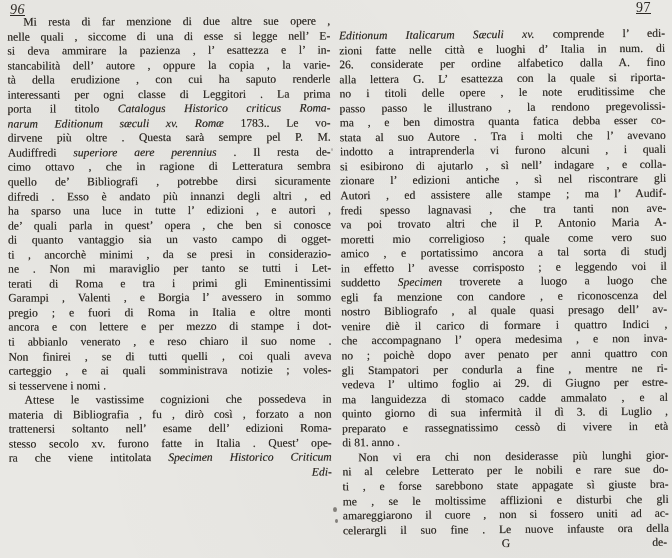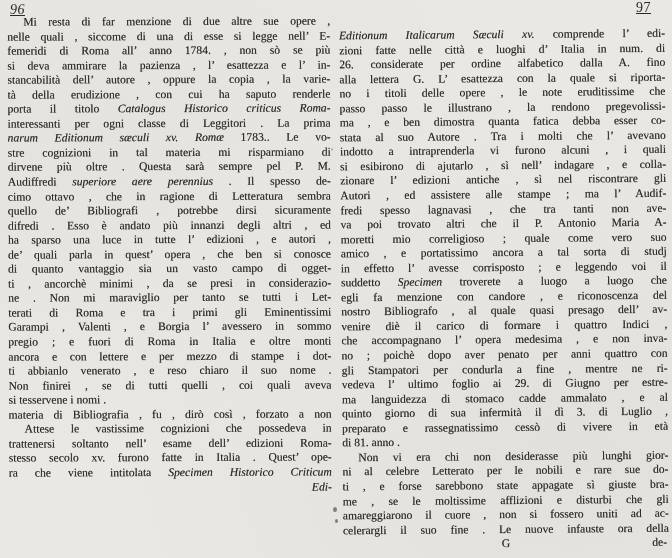--- a/index.html
+++ b/index.html
@@ -49,47 +49,46 @@
 </head>
 <body>
 
 <div class="page" style="--paper: #e9e8e4; --ink: #2c2823;">
   <span class="pagenum pagenum-left">96</span>
   <span class="pagenum pagenum-right">97</span>
 
   <div class="col col-left" id="col-left">
       <div class="line indent"><span>Mi resta di far menzione di due altre sue opere ,</span></div>
       <div class="line"><span>nelle quali , siccome di una di esse si legge nell’ E-</span></div>
-      <div class="line"><span>femeridi di Roma all’ anno 1784. , non sò se più</span></div>
       <div class="line"><span>si deva ammirare la pazienza , l’ esattezza e l’ in-</span></div>
       <div class="line"><span>stancabilità dell’ autore , oppure la copia , la varie-</span></div>
       <div class="line"><span>tà della erudizione , con cui ha saputo renderle</span></div>
+      <div class="line"><span>interessanti per ogni classe di Leggitori . La prima</span></div>
       <div class="line"><span>porta il titolo </span><span class="it">Catalogus Historico criticus Roma-</span></div>
-      <div class="line"><span>interessanti per ogni classe di Leggitori . La prima</span></div>
       <div class="line"><span class="it">narum Editionum sæculi xv. Romæ </span><span>1783.. Le vo-</span></div>
-      <div class="line"><span>stre cognizioni in tal materia mi risparmiano di</span></div>
       <div class="line"><span>dirvene più oltre . Questa sarà sempre pel P. M.</span></div>
-      <div class="line"><span>Audiffredi </span><span class="it">superiore aere perennius</span><span> . Il spesso de-</span></div>
+      <div class="line"><span>Audiffredi </span><span class="it">superiore aere perennius</span><span> . Il resta de-</span></div>
       <div class="line"><span>cimo ottavo , che in ragione di Letteratura sembra</span></div>
       <div class="line"><span>quello de’ Bibliografi , potrebbe dirsi sicuramente</span></div>
       <div class="line"><span>difredi . Esso è andato più innanzi degli altri , ed</span></div>
       <div class="line"><span>ha sparso una luce in tutte l’ edizioni , e autori ,</span></div>
       <div class="line"><span>de’ quali parla in quest’ opera , che ben si conosce</span></div>
       <div class="line"><span>di quanto vantaggio sia un vasto campo di ogget-</span></div>
       <div class="line"><span>ti , ancorchè minimi , da se presi in considerazio-</span></div>
       <div class="line"><span>ne . Non mi maraviglio per tanto se tutti i Let-</span></div>
       <div class="line"><span>terati di Roma e tra i primi gli Eminentissimi</span></div>
       <div class="line"><span>Garampi , Valenti , e Borgia l’ avessero in sommo</span></div>
       <div class="line"><span>pregio ; e fuori di Roma in Italia e oltre monti</span></div>
       <div class="line"><span>ancora e con lettere e per mezzo di stampe i dot-</span></div>
       <div class="line"><span>ti abbianlo venerato , e reso chiaro il suo nome .</span></div>
       <div class="line"><span>Non finirei , se di tutti quelli , coi quali aveva</span></div>
+      <div class="line"><span>carteggio , e ai quali somministrava notizie ; voles-</span></div>
       <div class="line para-end"><span>si tesservene i nomi .</span></div>
+      <div class="line indent"><span>Attese le vastissime cognizioni che possedeva in</span></div>
       <div class="line"><span>materia di Bibliografia , fu , dirò così , forzato a non</span></div>
-      <div class="line indent"><span>Attese le vastissime cognizioni che possedeva in</span></div>
       <div class="line"><span>trattenersi soltanto nell’ esame dell’ edizioni Roma-</span></div>
       <div class="line"><span>stesso secolo xv. furono fatte in Italia . Quest’ ope-</span></div>
       <div class="line"><span>ra che viene intitolata </span><span class="it">Specimen  Historico Criticum</span></div>
       <div class="line align-right"><span class="it">Edi-</span></div>
     </div>
   <div class="col col-right" id="col-right">
       <div class="line"><span class="it">Editionum Italicarum Sæculi xv.</span><span> comprende l’ edi-</span></div>
       <div class="line"><span>zioni fatte nelle città e luoghi d’ Italia in num. di</span></div>
       <div class="line"><span>26. considerate per ordine alfabetico dalla A. fino</span></div>
       <div class="line"><span>alla lettera G. L’ esattezza con la quale si riporta-</span></div>

